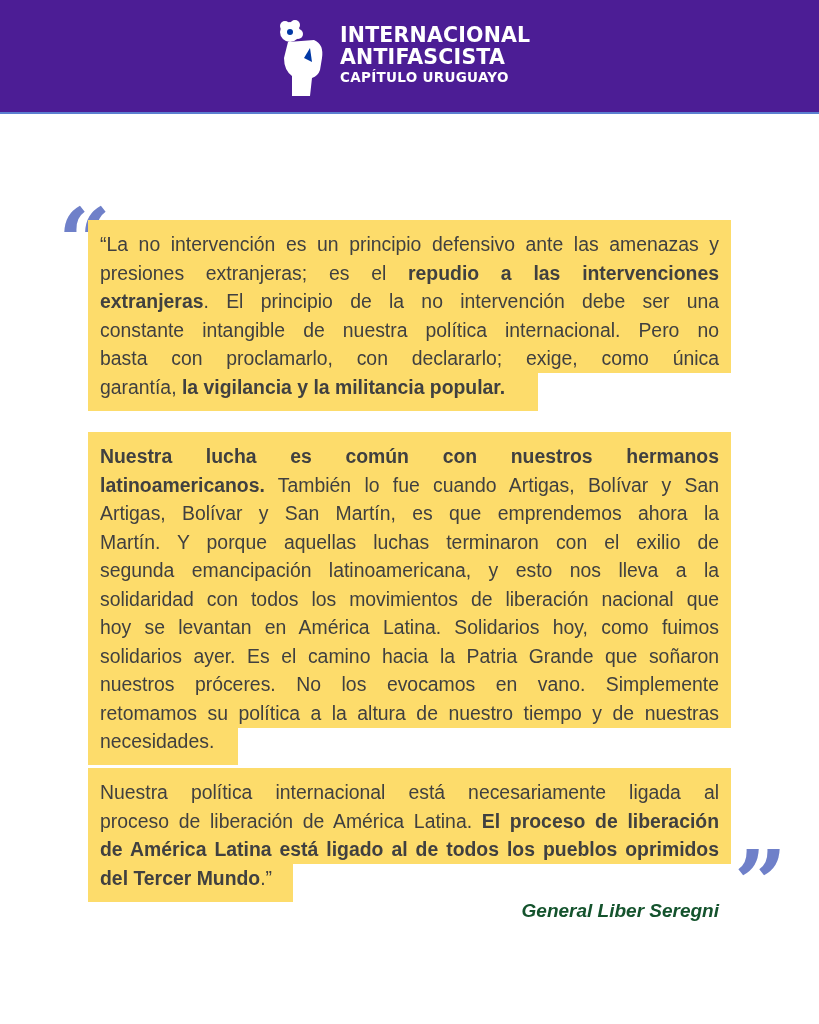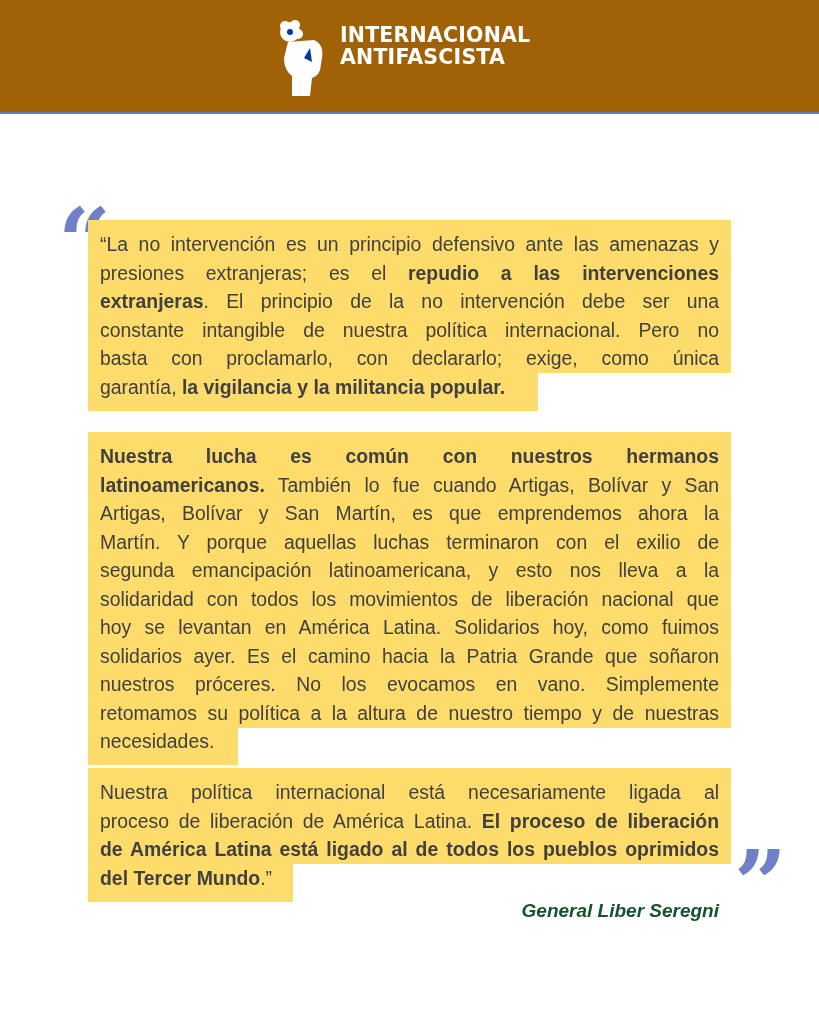--- a/index.html
+++ b/index.html
@@ -4,21 +4,21 @@
 <style>
   html, body { margin: 0; padding: 0; }
   body {
     width: 819px; height: 1024px; overflow: hidden;
     background: #ffffff;
     font-family: "Liberation Sans", sans-serif;
     position: relative;
   }
   .header {
     position: absolute; left: 0; top: 0; width: 819px; height: 114px;
-    background: #a16207;
+    background: #4c1d95;
     border-bottom: 2px solid #5b7fd0;
     box-sizing: border-box;
   }
   .logo {
     position: absolute; left: 274px; top: 18px; width: 60px; height: 80px;
   }
   .brand {
     position: absolute; left: 340px; top: 24px; color: #ffffff;
     font-family: "DejaVu Sans", sans-serif; font-weight: bold;
   }
@@ -74,20 +74,21 @@
       <path d="M14 24 L40 22 Q50 26 48 40 L46 52 Q44 58 38 60 L36 78 L18 78 L18 58 Q10 52 10 40 Z"></path>
     </g>
     <g fill="#0038a5">
       <circle cx="16" cy="14" r="3"></circle>
       <path d="M30 40 L36 30 L38 44 Z"></path>
     </g>
   </svg>
   <div class="brand">
     <div class="l1">INTERNACIONAL</div>
     <div class="l2">ANTIFASCISTA</div>
+    <div class="l3">CAPÍTULO URUGUAYO</div>
   </div>
 </div>
 
 <div class="quote-open">“</div>
 
 <div class="para" id="p0" style="top:220px;">
     <div class="pad-top"></div>
     <span class="line">
       <span class="bg" style="width: 643px;"></span>
       <span class="txt"><span>“La no intervención es un principio defensivo ante las amenazas y</span></span>

